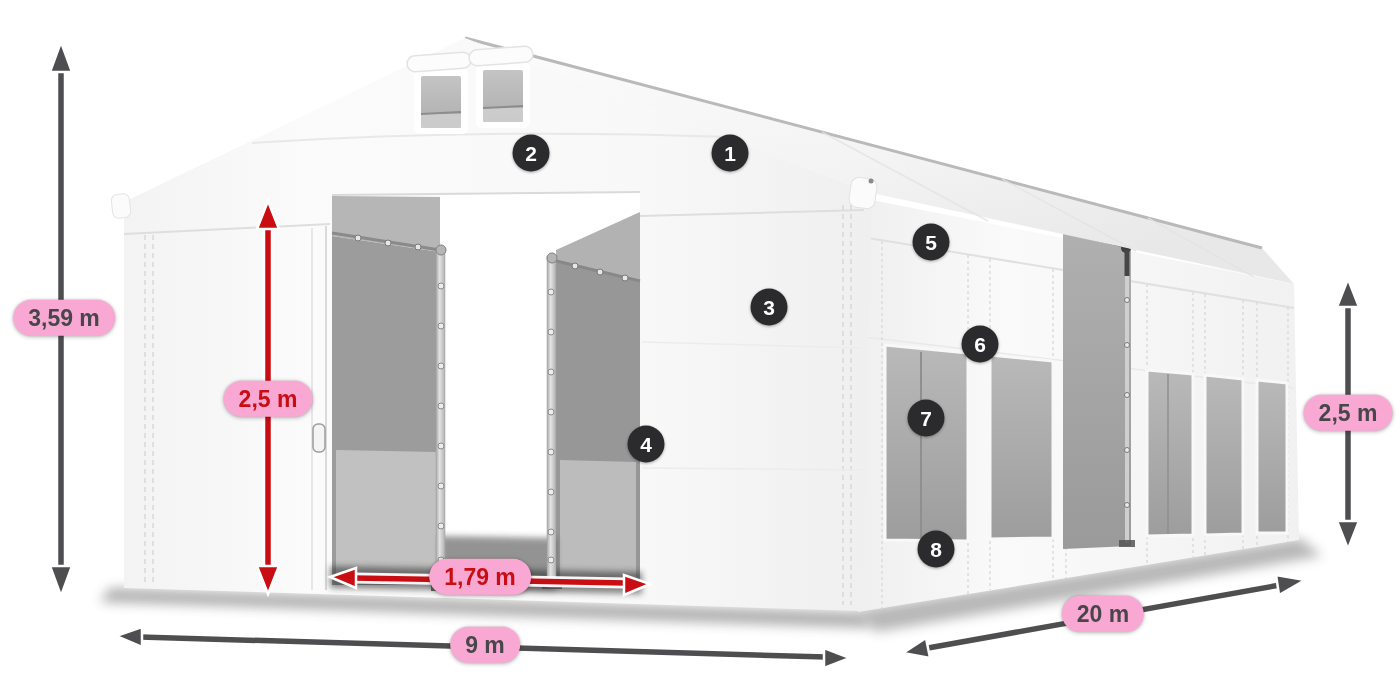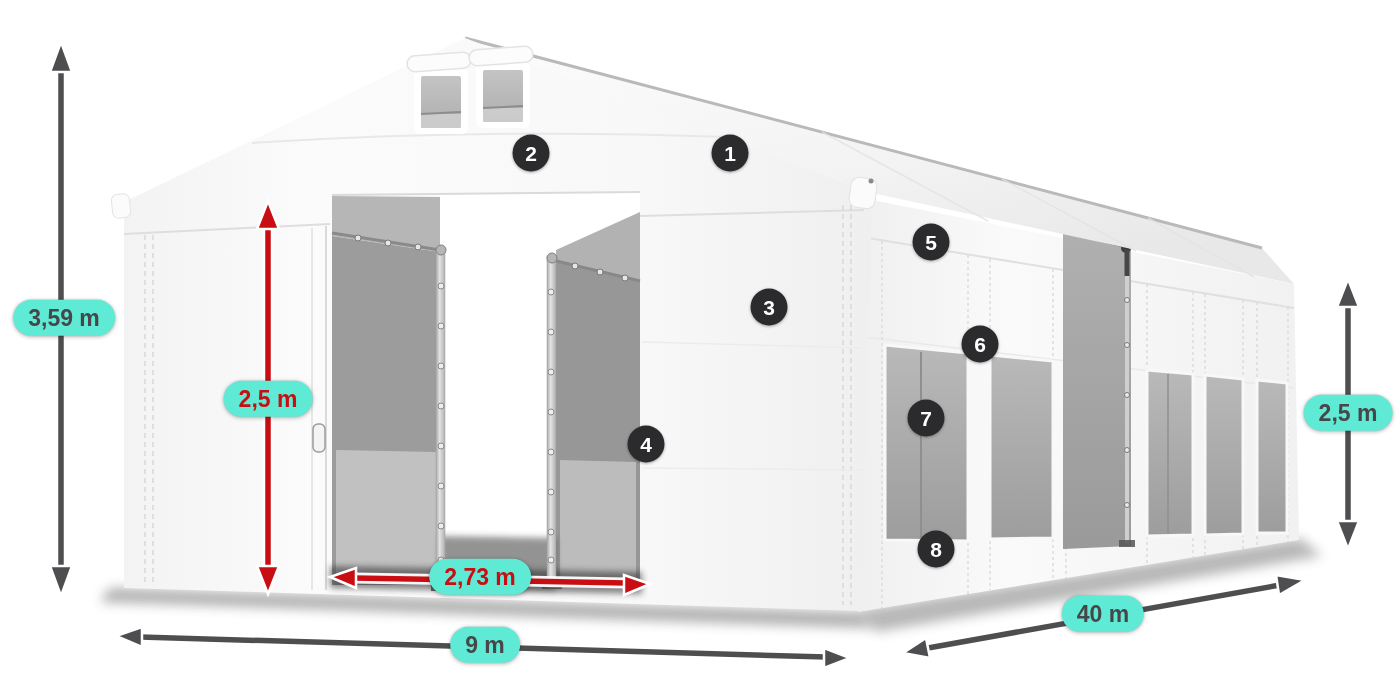--- a/index.html
+++ b/index.html
@@ -3,21 +3,21 @@
 <meta charset="utf-8">
 <style>
   html,body{margin:0;padding:0;background:#ffffff;}
   .stage{
     position:relative;width:1400px;height:700px;background:#ffffff;overflow:hidden;
     font-family:"Liberation Sans",sans-serif;
   }
   .scene{position:absolute;left:0;top:0;width:1400px;height:700px;}
   .pill{
     position:absolute;transform:translate(-50%,-50%);
-    background:#5eead4;border-radius:999px;
+    background:#f9a8d4;border-radius:999px;
     padding:5px 15px;white-space:nowrap;
     font-weight:bold;font-size:23px;line-height:1.15;
     color:#47474a;
     box-shadow:0 1px 4px rgba(0,0,0,.30), 0 0 0 1px rgba(0,0,0,.04);
     z-index:5;
   }
   .pill.red{color:#c90e13;}
   .badge{
     position:absolute;transform:translate(-50%,-50%);
     width:37px;height:37px;border-radius:50%;
@@ -280,23 +280,23 @@
         <path d="M1348,306 L1348,522" stroke="#ffffff" stroke-width="11" opacity="0.95"></path>
         <path d="M1348,306 L1348,522" stroke="#4e4e51" stroke-width="5.5"></path>
         <path d="M1348,279 L1337,307 L1359,307 Z" fill="#4e4e51" stroke="#ffffff" stroke-width="2.5"></path>
         <path d="M1348,549 L1337,521 L1359,521 Z" fill="#4e4e51" stroke="#ffffff" stroke-width="2.5"></path>
       </g>
     </g>
   </svg>
 
   <div class="pill" style="left:64px;top:318px">3,59 m</div>
   <div class="pill red" style="left:268px;top:399px">2,5 m</div>
-  <div class="pill red" style="left:480px;top:577px">2,73 m</div>
+  <div class="pill red" style="left:480px;top:577px">1,79 m</div>
   <div class="pill" style="left:485px;top:645px">9 m</div>
-  <div class="pill" style="left:1103px;top:614px">40 m</div>
+  <div class="pill" style="left:1103px;top:614px">20 m</div>
   <div class="pill" style="left:1348px;top:413px">2,5 m</div>
 
   <div class="badge" style="left:730px;top:153px">1</div>
   <div class="badge" style="left:531px;top:153px">2</div>
   <div class="badge" style="left:769px;top:307px">3</div>
   <div class="badge" style="left:646px;top:444px">4</div>
   <div class="badge" style="left:931px;top:242px">5</div>
   <div class="badge" style="left:980px;top:344px">6</div>
   <div class="badge" style="left:926px;top:418px">7</div>
   <div class="badge" style="left:936px;top:549px">8</div>

